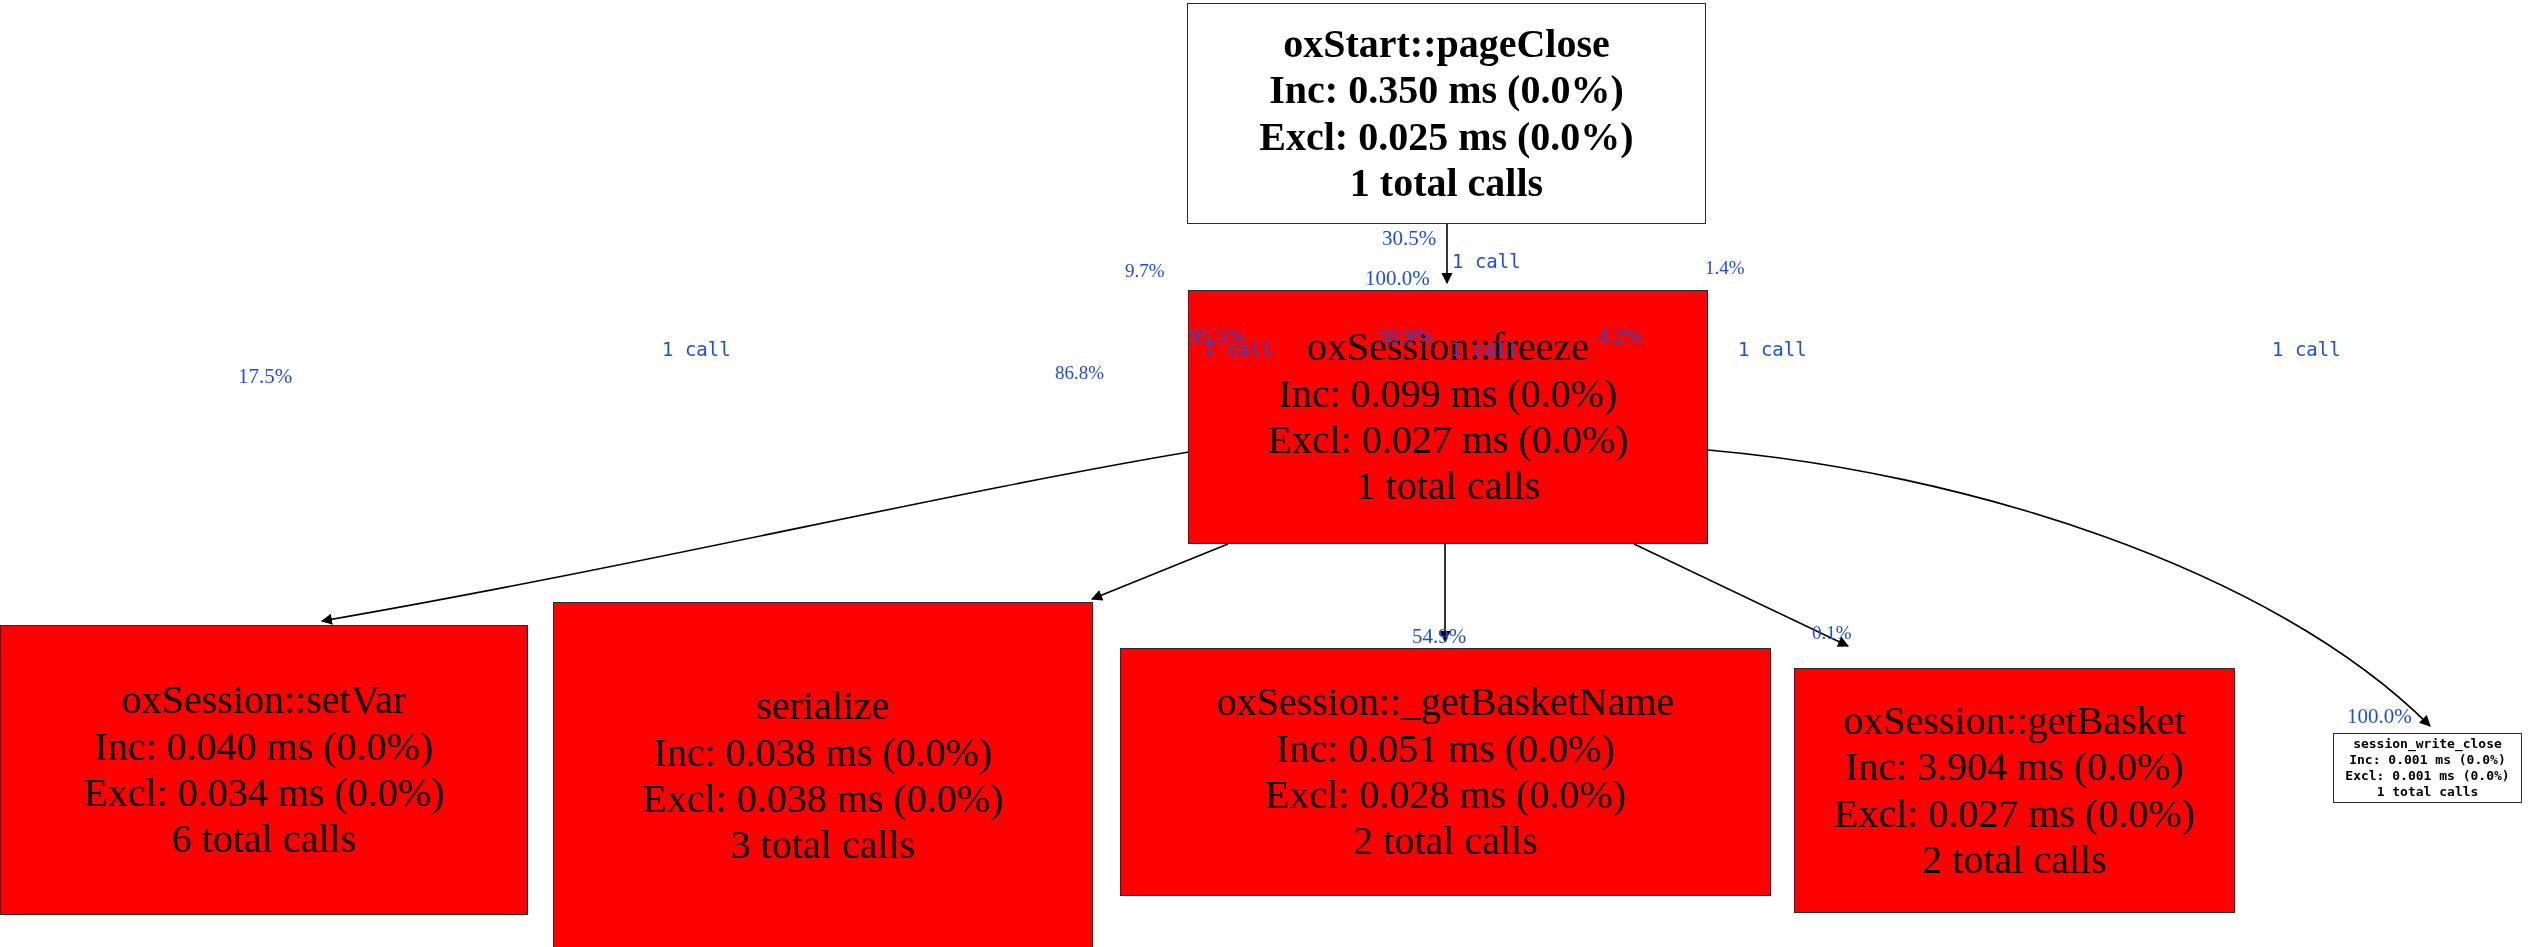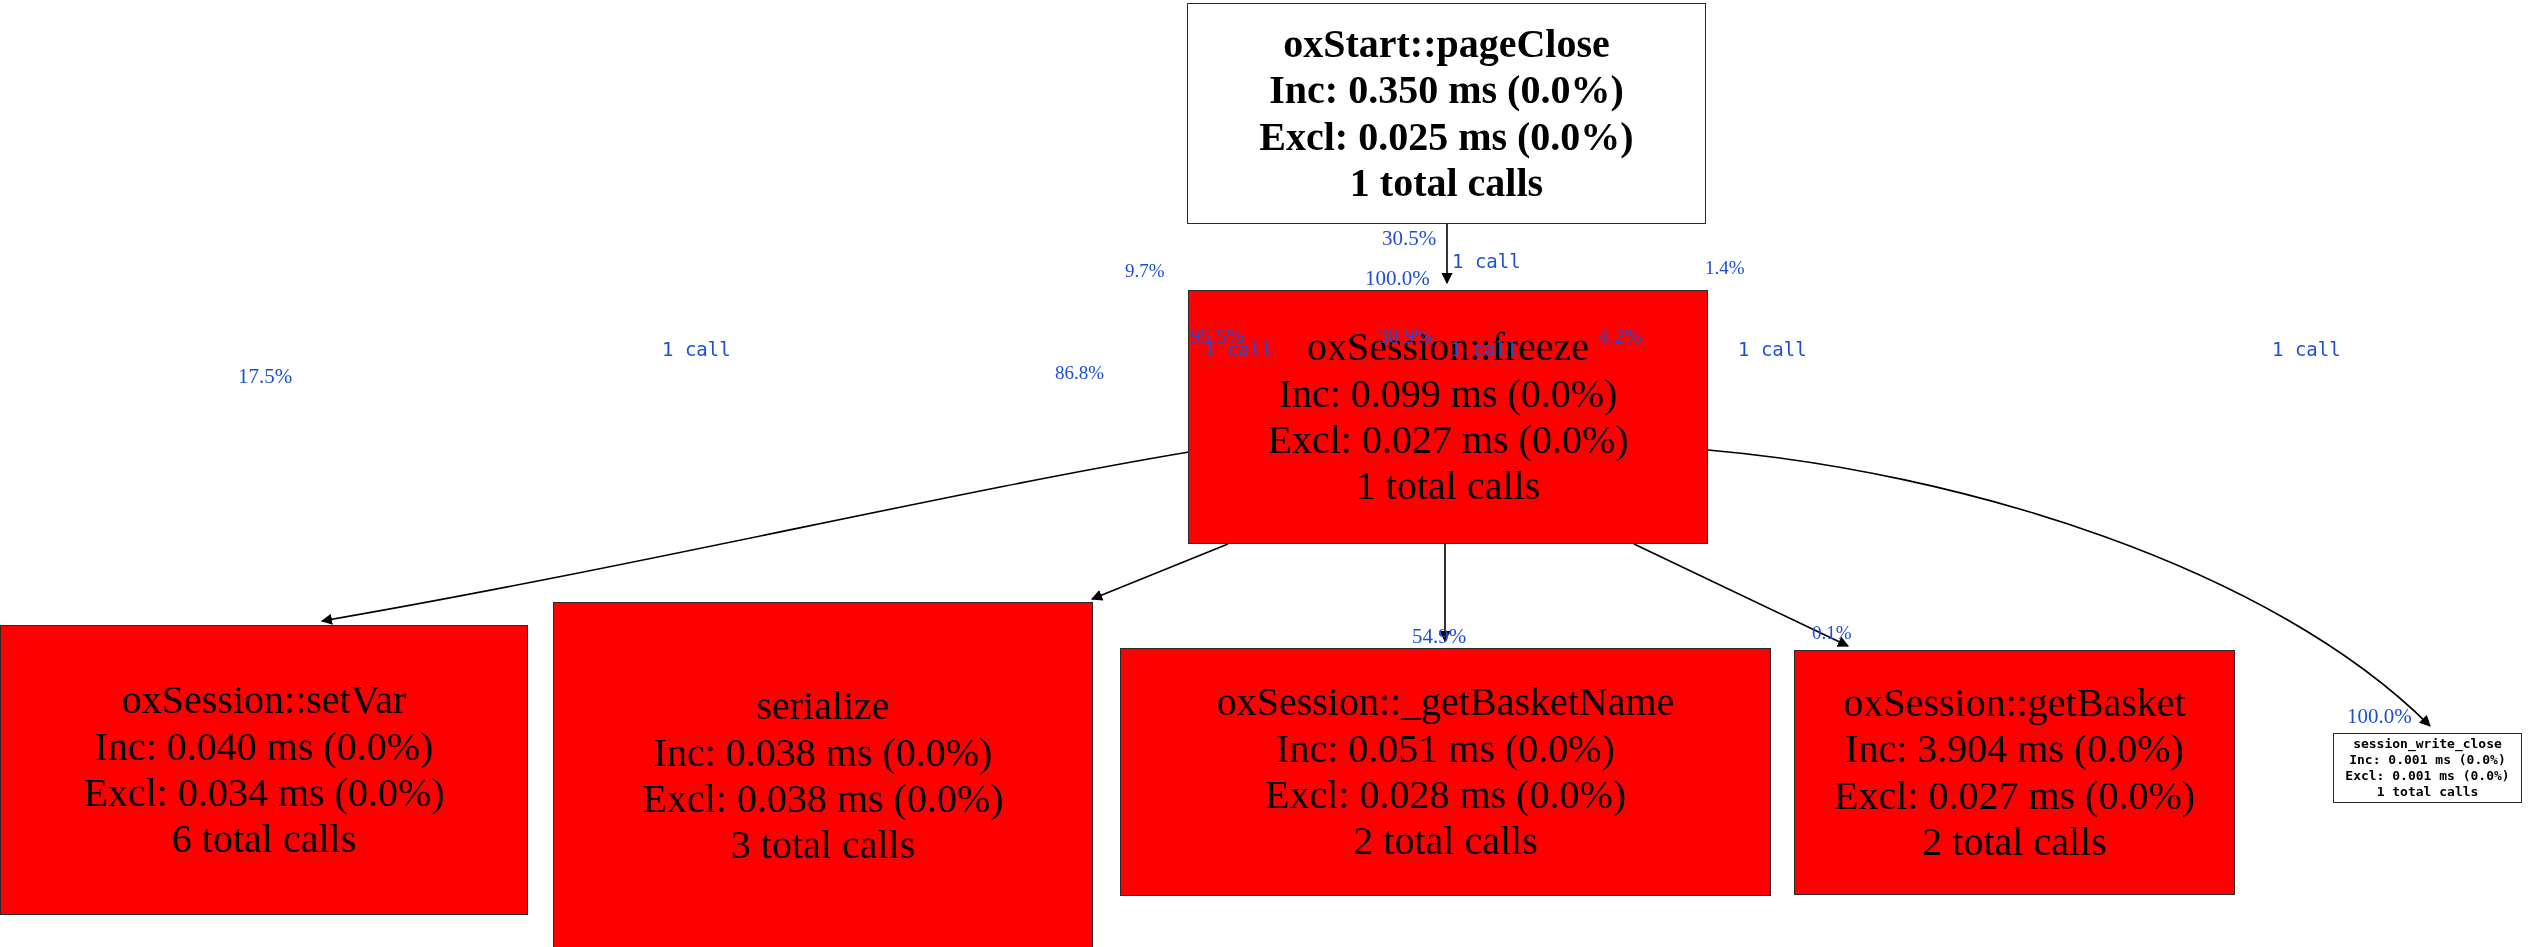--- a/index.html
+++ b/index.html
@@ -111,21 +111,21 @@
     <span class="ln">3 total calls</span>
   </div>
 
   <div class="node red big" style="left:1120px; top:648px; width:651px; height:248px;">
     <span class="ln">oxSession::_getBasketName</span>
     <span class="ln">Inc: 0.051 ms (0.0%)</span>
     <span class="ln">Excl: 0.028 ms (0.0%)</span>
     <span class="ln">2 total calls</span>
   </div>
 
-  <div class="node red big" style="left:1794px; top:650px; width:441px; height:245px;">
+  <div class="node red big" style="left:1794px; top:668px; width:441px; height:245px;">
     <span class="ln">oxSession::getBasket</span>
     <span class="ln">Inc: 3.904 ms (0.0%)</span>
     <span class="ln">Excl: 0.027 ms (0.0%)</span>
     <span class="ln">2 total calls</span>
   </div>
 
   <div class="node white tiny" style="left:2333px; top:733px; width:189px; height:70px;">
     <span class="ln">session_write_close</span>
     <span class="ln">Inc: 0.001 ms (0.0%)</span>
     <span class="ln">Excl: 0.001 ms (0.0%)</span>

